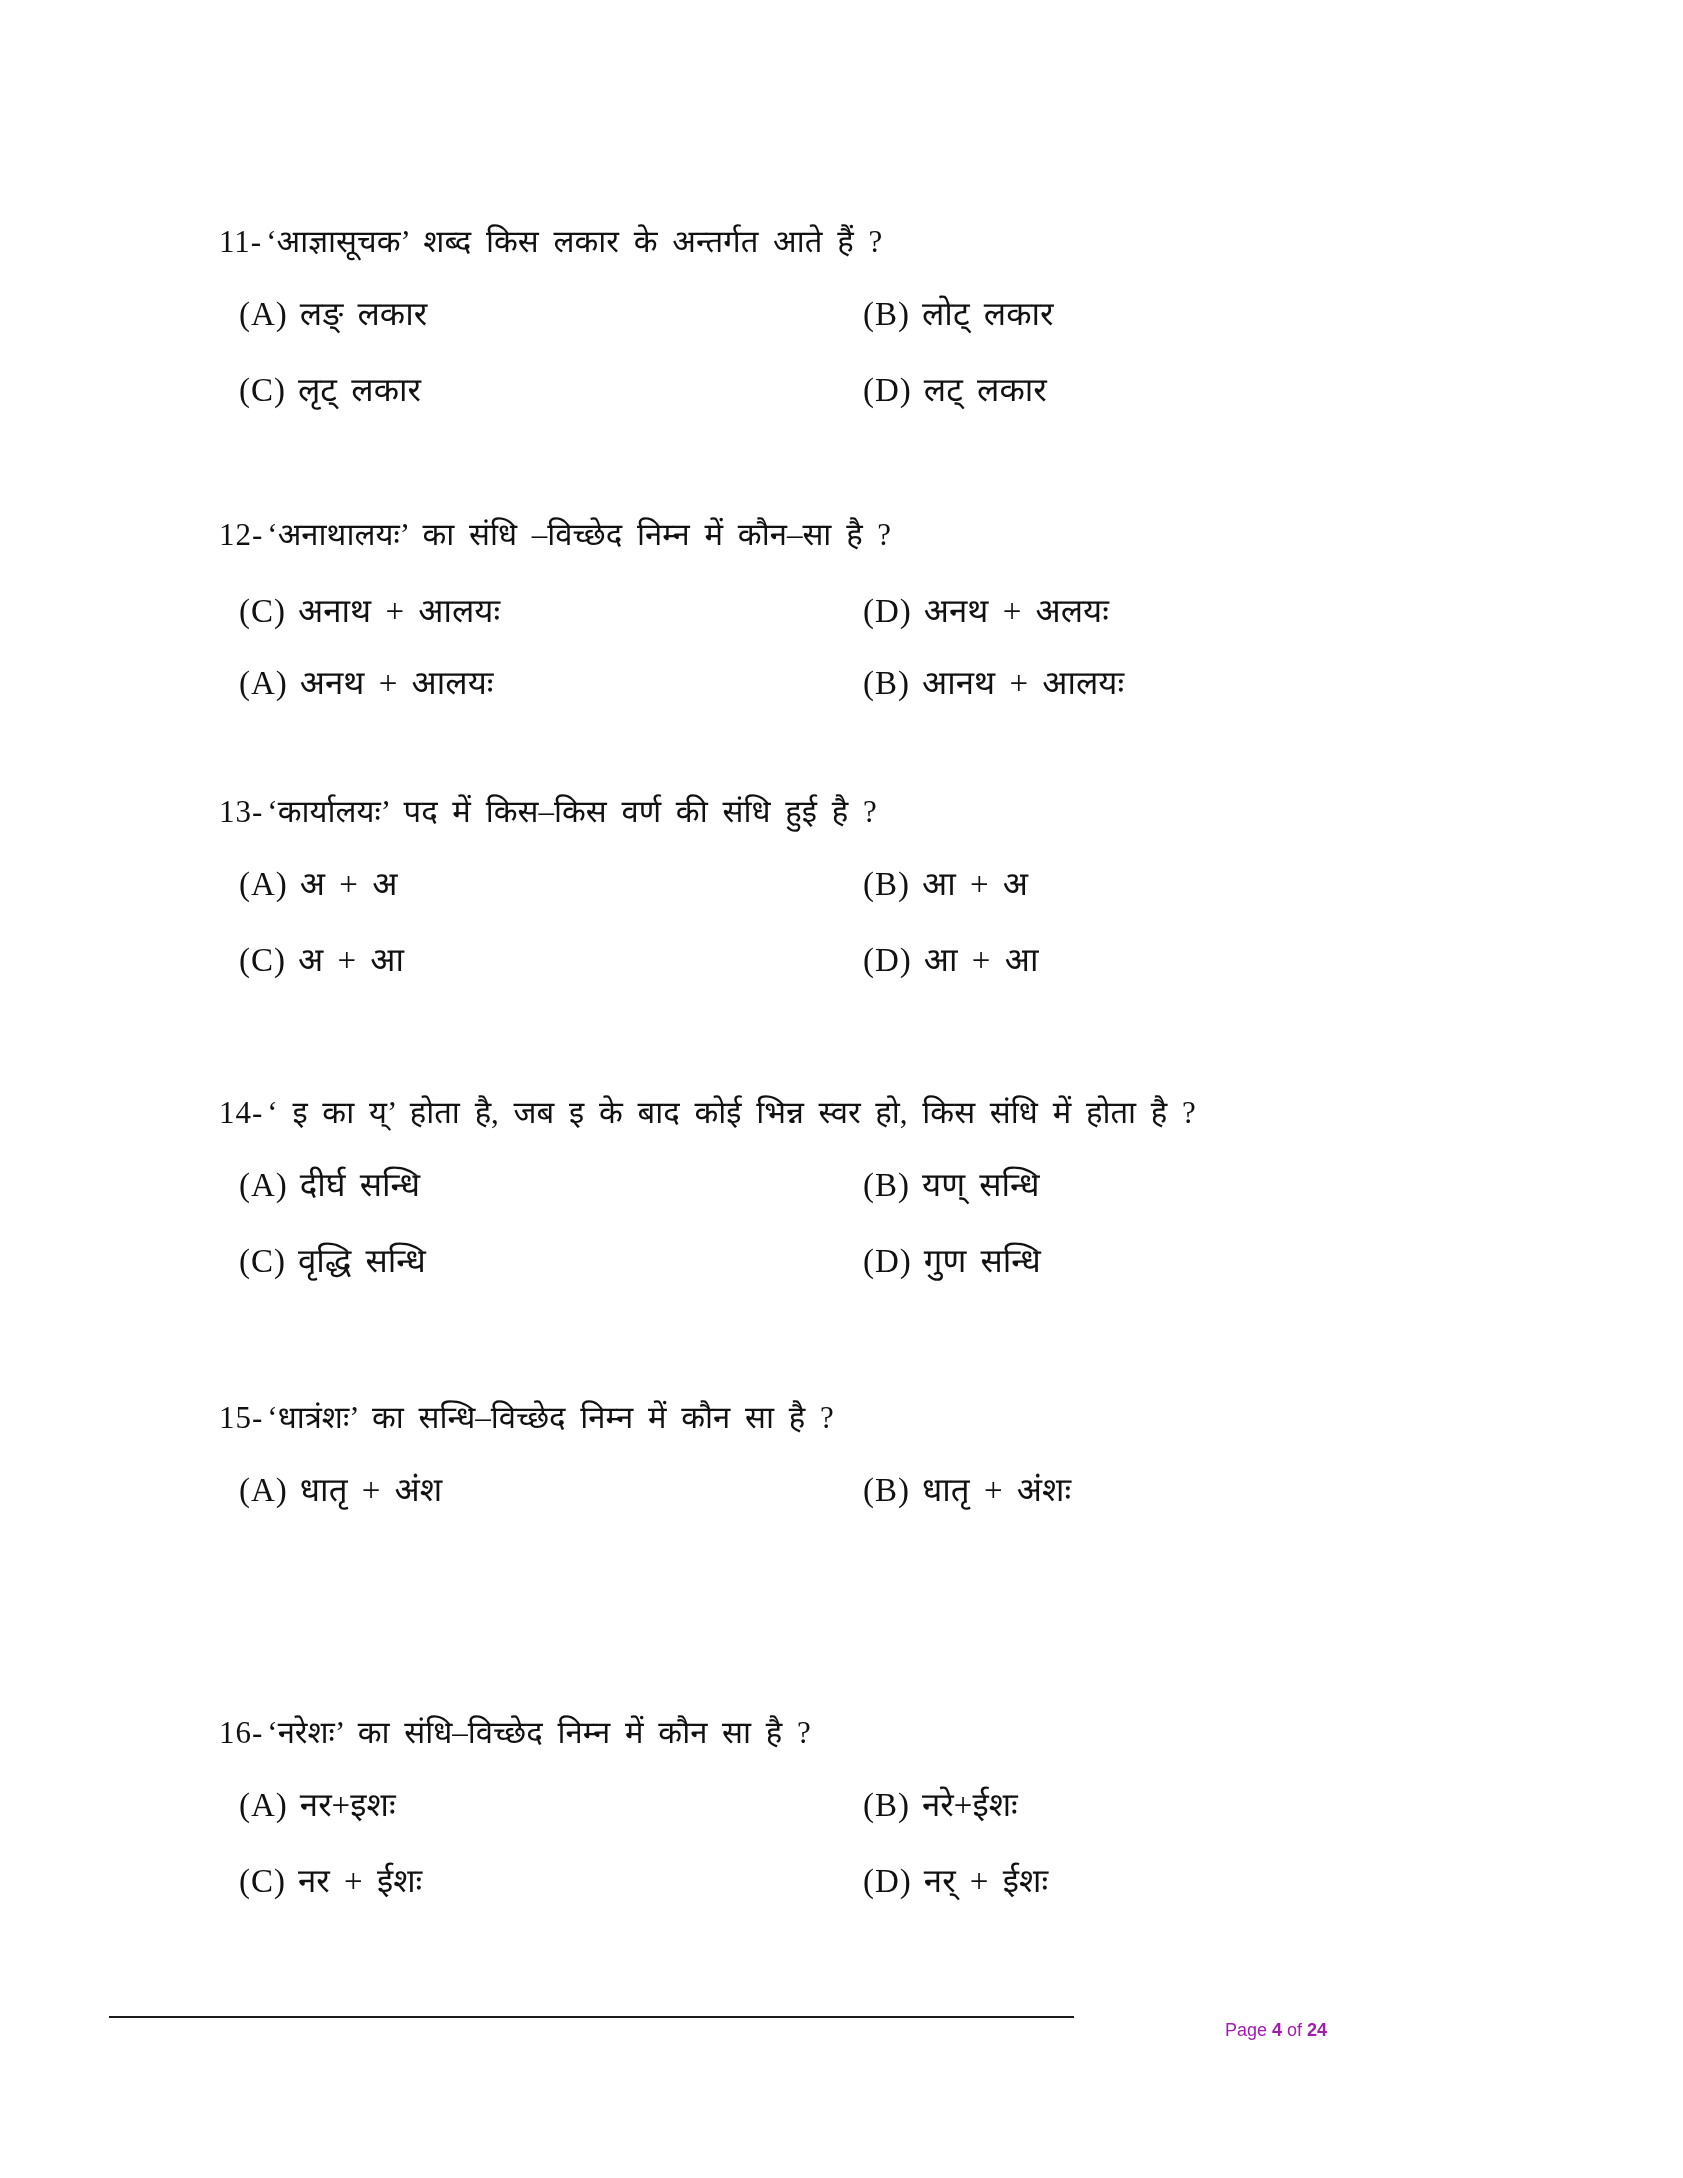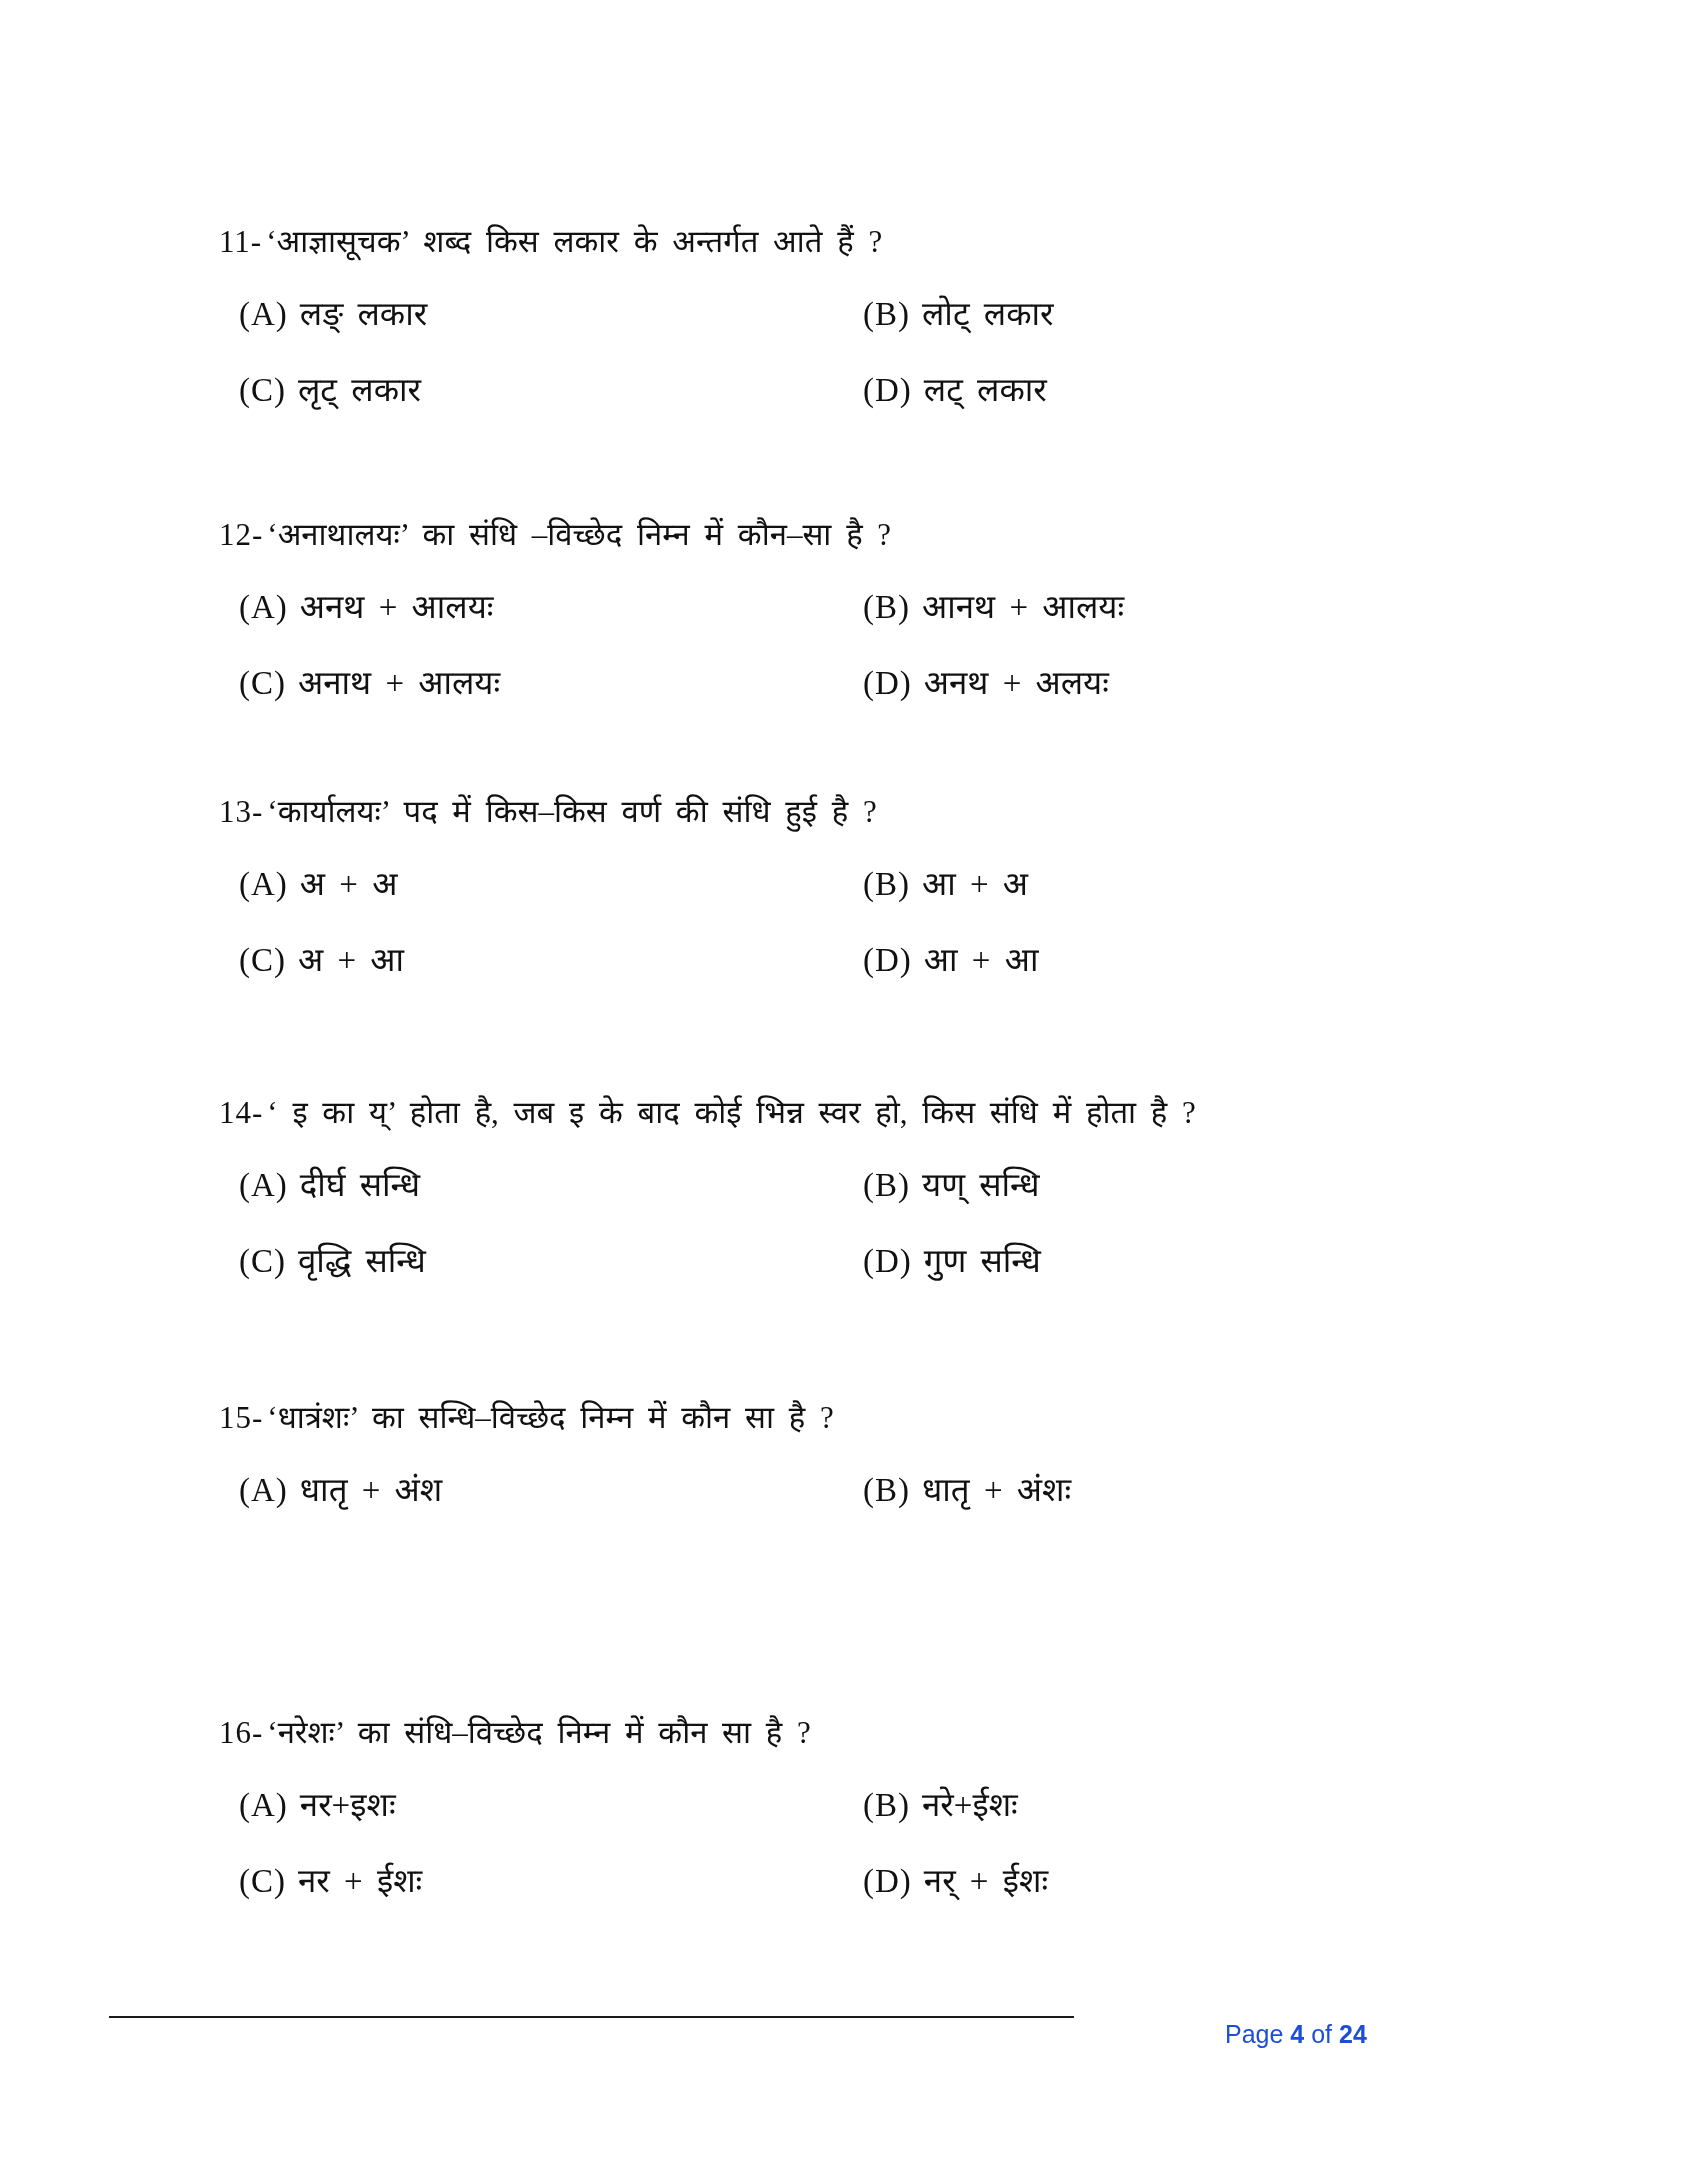--- a/index.html
+++ b/index.html
@@ -55,22 +55,22 @@
     top: 2016px;
     width: 965px;
     height: 2px;
     background: #1a1a1a;
   }
   .page-num {
     position: absolute;
     left: 1225px;
     top: 2020px;
     font-family: "Liberation Sans", "DejaVu Sans", sans-serif;
-    font-size: 25px;
-    color: #1d4ed8;
+    font-size: 18px;
+    color: #a21caf;
     white-space: pre;
   }
   .page-num .bold { font-weight: bold; }
 </style>
 </head>
 <body>
 
 <div class="page">
 
   <section class="question" style="top:220px">
@@ -84,27 +84,27 @@
     <div class="opt-row row-cd">
       <div class="opt"><span class="opt-label">(C)</span><span>लृट् लकार</span></div>
       <div class="opt right"><span class="opt-label">(D)</span><span>लट् लकार</span></div>
     </div>
   </section>
 
   <section class="question" style="top:513px">
     <div class="q-line">
       <span class="q-num">12-</span><span>‘अनाथालयः’ का संधि –विच्छेद निम्न में कौन–सा है ?</span>
     </div>
+    <div class="opt-row row-cd">
+      <div class="opt"><span class="opt-label">(C)</span><span>अनाथ + आलयः</span></div>
+      <div class="opt right"><span class="opt-label">(D)</span><span>अनथ + अलयः</span></div>
+    </div>
     <div class="opt-row row-ab">
       <div class="opt"><span class="opt-label">(A)</span><span>अनथ + आलयः</span></div>
       <div class="opt right"><span class="opt-label">(B)</span><span>आनथ + आलयः</span></div>
-    </div>
-    <div class="opt-row row-cd">
-      <div class="opt"><span class="opt-label">(C)</span><span>अनाथ + आलयः</span></div>
-      <div class="opt right"><span class="opt-label">(D)</span><span>अनथ + अलयः</span></div>
     </div>
   </section>
 
   <section class="question" style="top:790px">
     <div class="q-line">
       <span class="q-num">13-</span><span>‘कार्यालयः’ पद में किस–किस वर्ण की संधि हुई है ?</span>
     </div>
     <div class="opt-row row-ab">
       <div class="opt"><span class="opt-label">(A)</span><span>अ + अ</span></div>
       <div class="opt right"><span class="opt-label">(B)</span><span>आ + अ</span></div>

